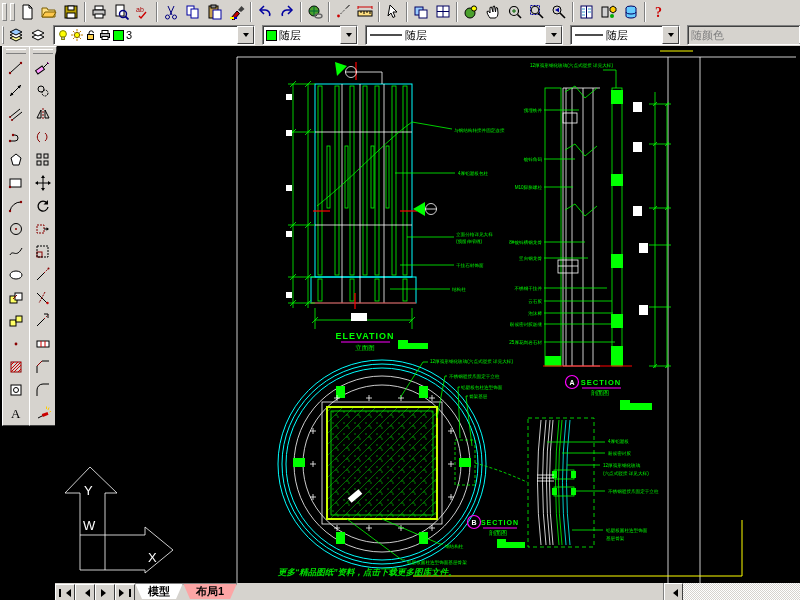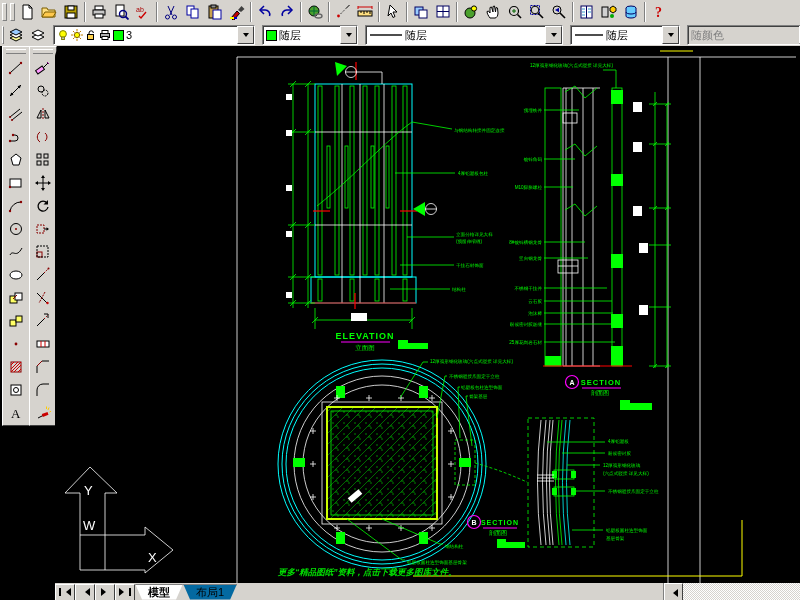--- a/index.html
+++ b/index.html
@@ -28,28 +28,28 @@
   .main{position:absolute;top:46px;left:0;right:0;bottom:17px;background:#000;}
   .side-col{position:absolute;top:0;width:26px;background:#d6d3ce;border:1px solid;
             border-color:#fff #404040 #404040 #fff;padding-bottom:1px;}
   .side-col .hgrip{height:3px;margin:2px 3px 2px 3px;border-top:1px solid #fff;border-bottom:1px solid #808080;}
   .side-col .tb-btn{width:24px;height:23px;margin:0 auto;}
   .canvas{position:absolute;left:55px;top:0;width:745px;height:537px;background:#000;border-radius:11px;}
   .canvas svg{display:block;}
   
   .bottom{position:absolute;left:0;bottom:0;width:800px;height:17px;background:#d6d3ce;}
   .bcorner{position:absolute;left:0;top:0;width:55px;height:17px;background:#000;}
-  .tabzone{position:absolute;left:55px;top:0;height:17px;display:flex;align-items:center;}
+  .tabzone{position:absolute;left:55px;top:0;height:17px;display:flex;align-items:flex-start;}
   .navbtn{width:18px;height:15px;margin-top:1px;background:#d6d3ce;border:1px solid;
           border-color:#fff #404040 #404040 #fff;display:flex;align-items:center;justify-content:center;gap:1px;}
   .tri-l{width:0;height:0;border:4px solid transparent;border-right:5px solid #000;}
   .tri-r{width:0;height:0;border:4px solid transparent;border-left:5px solid #000;}
   .vbar{width:2px;height:8px;background:#000;}
-  .tab{height:15px;line-height:15px;padding:0 12px;background:#0369a1;color:#000;
-       clip-path:polygon(0 0,100% 0,calc(100% - 7px) 100%,7px 100%);border:1px solid #808080;border-bottom:none;}
+  .tab{height:15px;line-height:15px;padding:0 12px;background:#fca5a5;color:#000;
+       clip-path:polygon(0 0,100% 0,calc(100% - 7px) 100%,7px 100%);border:1px solid #808080;border-bottom:none;font-weight:bold;}
   .tab.active{background:#fff;font-weight:bold;}
   .hscroll{position:absolute;right:0;top:0;height:17px;width:136px;display:flex;border-left:1px solid #808080;}
   .sbtn{width:17px;height:17px;background:#d6d3ce;border:1px solid;border-color:#fff #404040 #404040 #fff;
         display:flex;align-items:center;justify-content:center;}
   .strack{flex:1;background:repeating-conic-gradient(#ffffff 0% 25%,#d6d3ce 0% 50%) 0 0/2px 2px;}
   
   .sg{stroke:#00ff00;fill:none;stroke-width:.8px;}
   .sw{stroke:#ffffff;fill:none;stroke-width:.8px;}
   .sc{stroke:#00ffff;fill:none;stroke-width:1px;}
   .sr{stroke:#ff0000;fill:none;stroke-width:1.2px;}

